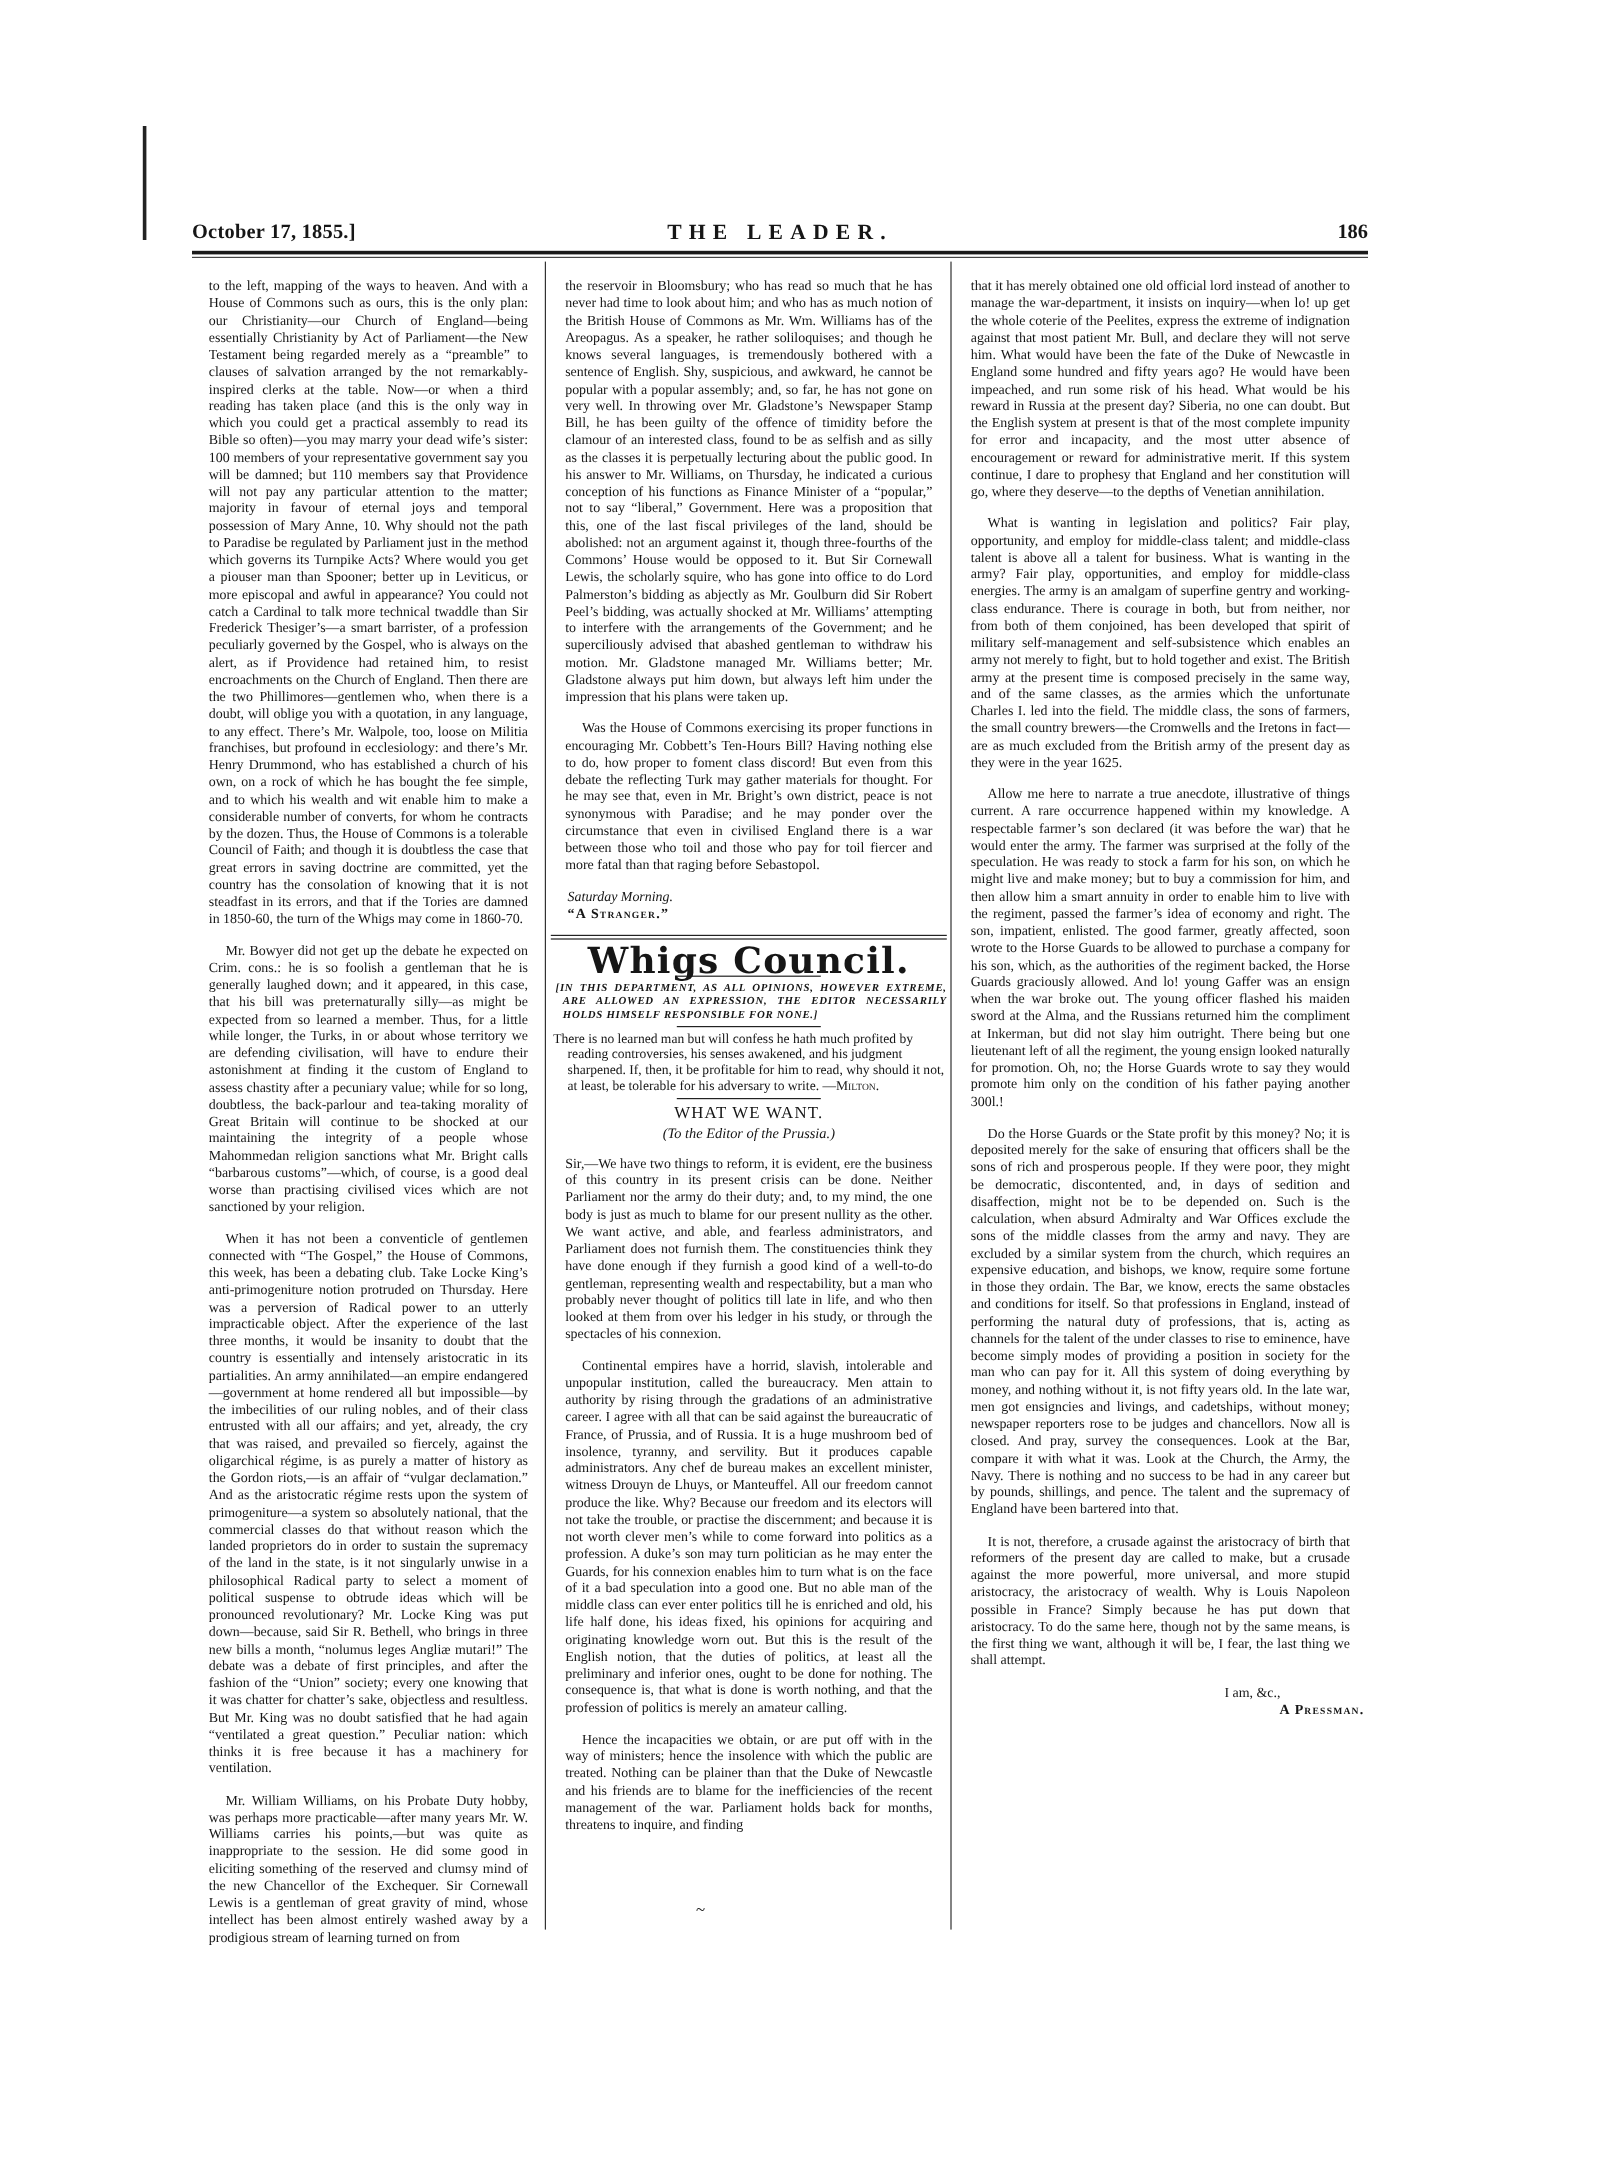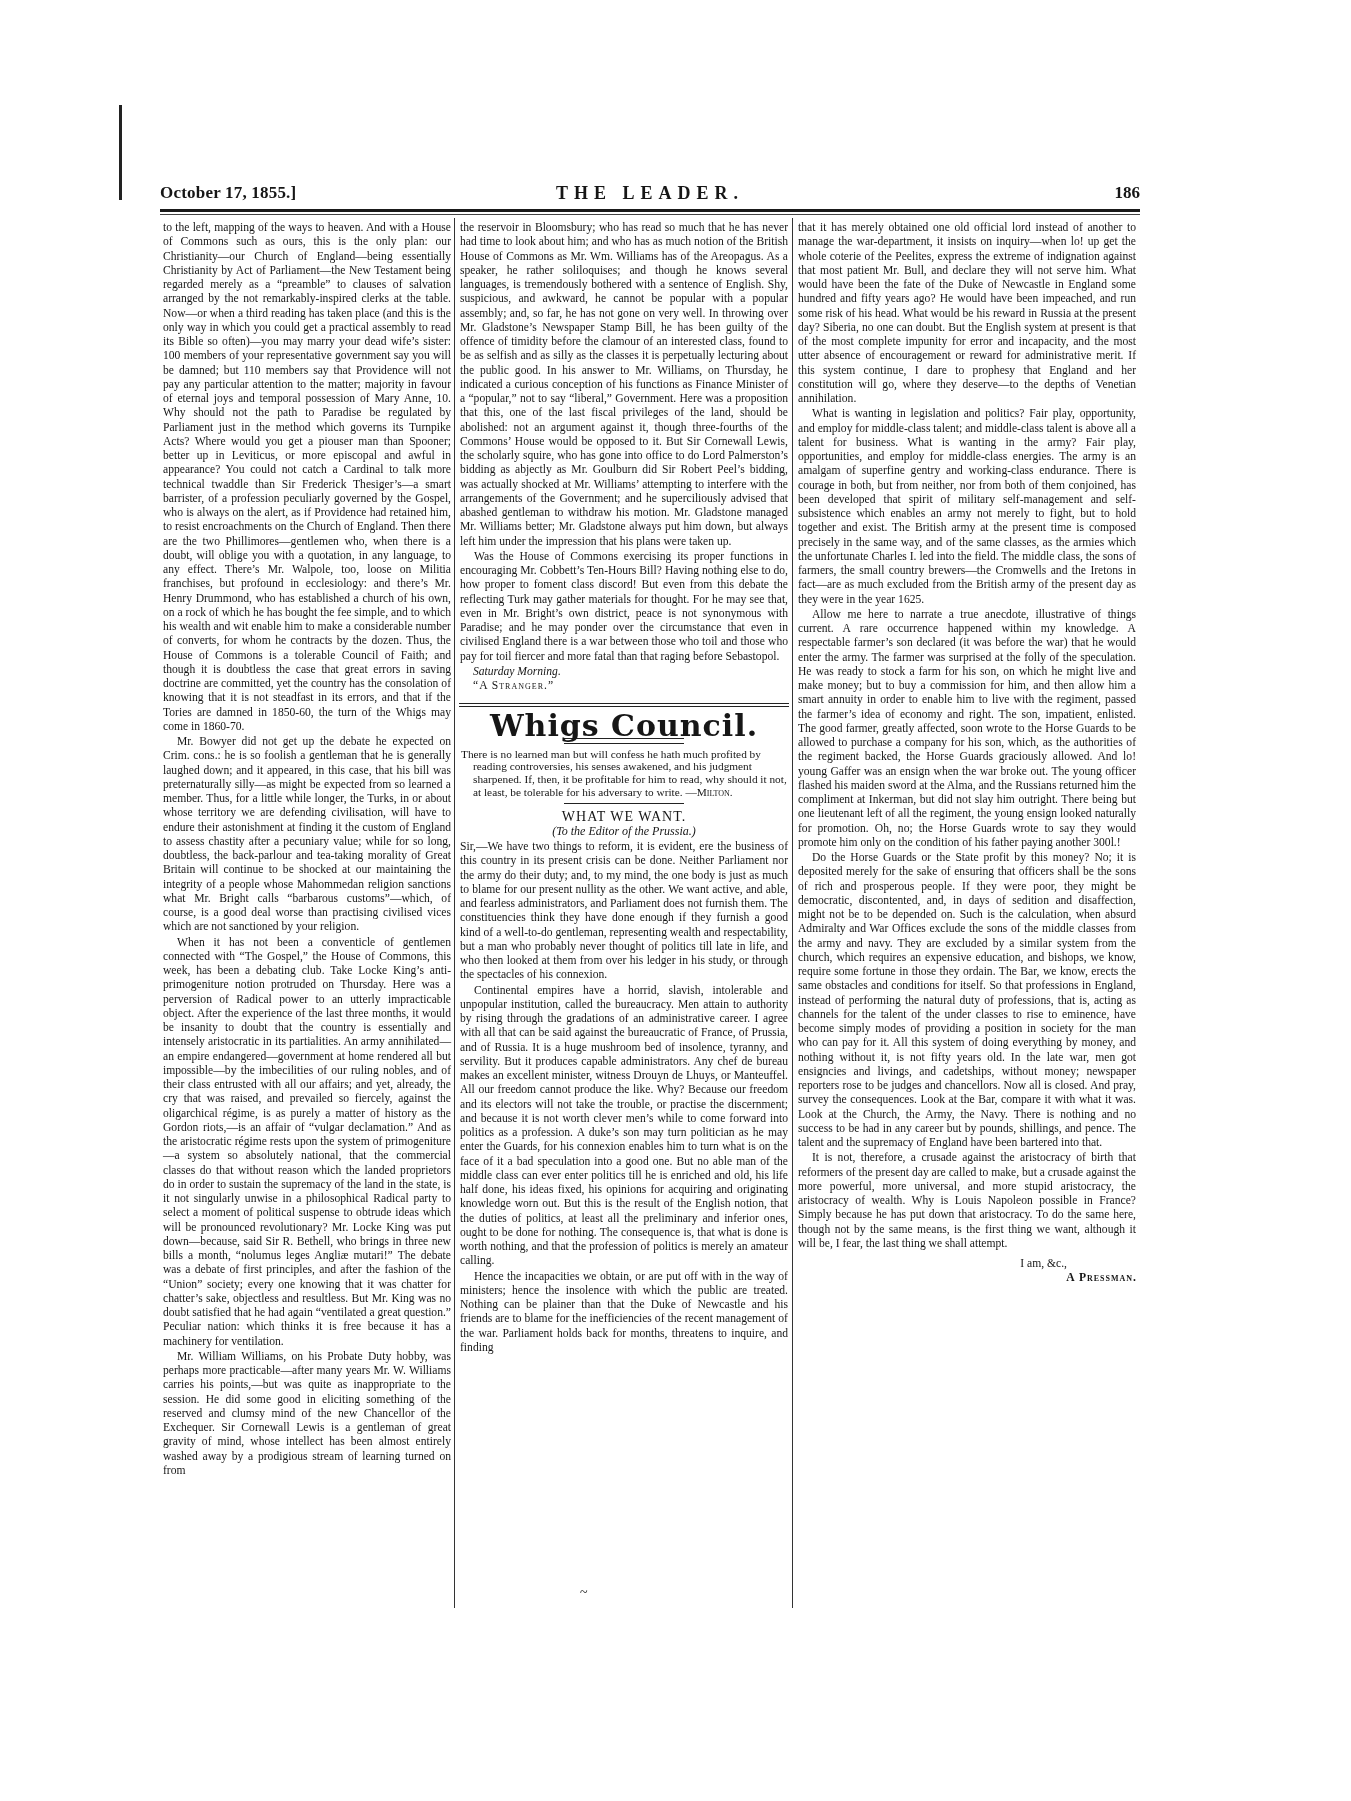--- a/index.html
+++ b/index.html
@@ -5,29 +5,29 @@
   html, body { margin: 0; padding: 0; background: #ffffff; }
   body { width: 1351px; height: 1801px; position: relative; overflow: hidden; font-family: "Liberation Serif", "DejaVu Serif", serif; color: #161616; }
   .left-rule { position: absolute; left: 119px; top: 105px; width: 3px; height: 95px; background: #222; }
   .masthead { position: absolute; left: 160px; top: 183px; width: 980px; height: 22px; }
   .masthead .date { position: absolute; left: 0; top: 0; font-size: 17px; font-weight: bold; letter-spacing: 0.2px; }
   .masthead .title { position: absolute; left: 0; width: 980px; top: 0; text-align: center; font-size: 18px; font-weight: bold; letter-spacing: 6px; }
   .masthead .page { position: absolute; right: 0; top: 0; font-size: 17px; font-weight: bold; }
   .head-rule { position: absolute; left: 160px; top: 209px; width: 980px; height: 3px; background: #1a1a1a; }
   .head-rule2 { position: absolute; left: 160px; top: 214px; width: 980px; height: 1px; background: #444; }
   .col { position: absolute; top: 220px; font-size: 11.6px; line-height: 14.25px; text-align: justify; hyphens: auto; }
-  .col p { margin: 1px; text-indent: 14px; }
+  .col p { margin: 12px; text-indent: 14px; }
   .col p.noindent { text-indent: 0; }
   .col-1 { left: 162px; width: 290px; height: 1390px; }
   .col-2 { left: 459px; width: 330px; height: 1390px; }
   .col-3 { left: 797px; width: 340px; height: 1390px; }
   .vrule { position: absolute; top: 218px; width: 1px; background: #333; height: 1390px; }
   .vr1 { left: 454px; } .vr2 { left: 792px; }
   .sig-line { display: flex; justify-content: space-between; font-style: italic; padding-left: 14px; flex-direction: column; }
-  .sig-line .sig { font-style: normal; font-variant: small-caps; letter-spacing: 1px; }
+  .sig-line .sig { font-style: normal; font-variant: small-caps; letter-spacing: 1px; font-weight: bold; }
   .sep { height: 2px; border-top: 1px solid #222; border-bottom: 1px solid #222; margin: 10px 0 12px 0; }
   .oc-title { text-align: center; font-family: "DejaVu Serif", serif; font-size: 30px; font-weight: bold; letter-spacing: 1px; margin: 8px 0 2px; }
   .short-rule { width: 120px; height: 1px; background: #222; margin: 4px auto; }
   .notice { font-size: 9px; line-height: 11px; font-weight: bold; letter-spacing: 0.6px; text-transform: uppercase; font-style: italic; padding-left: 10px; text-indent: -6px; margin: 4px 0; }
   .motto { font-size: 11.3px; line-height: 12.8px; padding-left: 14px; text-indent: -12px; margin: 4px 0; text-align: left; }
   .motto .auth { font-variant: small-caps; }
   .art-title { text-align: center; font-size: 14px; letter-spacing: 1px; margin: 6px 0 0; }
   .art-sub { text-align: center; font-style: italic; font-size: 12px; margin: 0 0 2px; }
   .closing { text-align: right; padding-right: 70px; margin-top: 6px; }
   .closing2 { text-align: right; font-weight: bold; font-variant: small-caps; letter-spacing: 1px; }
@@ -59,20 +59,21 @@
 <div class="col col-2">
   <p class="noindent">the reservoir in Bloomsbury; who has read so much that he has never had time to look about him; and who has as much notion of the British House of Commons as Mr. Wm. Williams has of the Areopagus. As a speaker, he rather soliloquises; and though he knows several languages, is tremendously bothered with a sentence of English. Shy, suspicious, and awkward, he cannot be popular with a popular assembly; and, so far, he has not gone on very well. In throwing over Mr. Gladstone’s Newspaper Stamp Bill, he has been guilty of the offence of timidity before the clamour of an interested class, found to be as selfish and as silly as the classes it is perpetually lecturing about the public good. In his answer to Mr. Williams, on Thursday, he indicated a curious conception of his functions as Finance Minister of a “popular,” not to say “liberal,” Government. Here was a proposition that this, one of the last fiscal privileges of the land, should be abolished: not an argument against it, though three-fourths of the Commons’ House would be opposed to it. But Sir Cornewall Lewis, the scholarly squire, who has gone into office to do Lord Palmerston’s bidding as abjectly as Mr. Goulburn did Sir Robert Peel’s bidding, was actually shocked at Mr. Williams’ attempting to interfere with the arrangements of the Government; and he superciliously advised that abashed gentleman to withdraw his motion. Mr. Gladstone managed Mr. Williams better; Mr. Gladstone always put him down, but always left him under the impression that his plans were taken up.</p>
   <p>Was the House of Commons exercising its proper functions in encouraging Mr. Cobbett’s Ten-Hours Bill? Having nothing else to do, how proper to foment class discord! But even from this debate the reflecting Turk may gather materials for thought. For he may see that, even in Mr. Bright’s own district, peace is not synonymous with Paradise; and he may ponder over the circumstance that even in civilised England there is a war between those who toil and those who pay for toil fiercer and more fatal than that raging before Sebastopol.</p>
   <div class="sig-line">
     <span>Saturday Morning.</span>
     <span class="sig">“A Stranger.”</span>
   </div>
   <div class="sep"></div>
   <div class="oc-title">Whigs Council.</div>
   <div class="short-rule"></div>
+  <div class="notice">[In this department, as all opinions, however extreme, are allowed an expression, the editor necessarily holds himself responsible for none.]</div>
   <div class="short-rule"></div>
   <div class="motto">
     <span>There is no learned man but will confess he hath much profited by reading controversies, his senses awakened, and his judgment sharpened. If, then, it be profitable for him to read, why should it not, at least, be tolerable for his adversary to write.</span>
     <span class="auth">—Milton.</span>
   </div>
   <div class="short-rule"></div>
   <div class="art-title">WHAT WE WANT.</div>
   <div class="art-sub">(To the Editor of the Prussia.)</div>
   <p class="noindent">Sir,—We have two things to reform, it is evident, ere the business of this country in its present crisis can be done. Neither Parliament nor the army do their duty; and, to my mind, the one body is just as much to blame for our present nullity as the other. We want active, and able, and fearless administrators, and Parliament does not furnish them. The constituencies think they have done enough if they furnish a good kind of a well-to-do gentleman, representing wealth and respectability, but a man who probably never thought of politics till late in life, and who then looked at them from over his ledger in his study, or through the spectacles of his connexion.</p>
   <p>Continental empires have a horrid, slavish, intolerable and unpopular institution, called the bureaucracy. Men attain to authority by rising through the gradations of an administrative career. I agree with all that can be said against the bureaucratic of France, of Prussia, and of Russia. It is a huge mushroom bed of insolence, tyranny, and servility. But it produces capable administrators. Any chef de bureau makes an excellent minister, witness Drouyn de Lhuys, or Manteuffel. All our freedom cannot produce the like. Why? Because our freedom and its electors will not take the trouble, or practise the discernment; and because it is not worth clever men’s while to come forward into politics as a profession. A duke’s son may turn politician as he may enter the Guards, for his connexion enables him to turn what is on the face of it a bad speculation into a good one. But no able man of the middle class can ever enter politics till he is enriched and old, his life half done, his ideas fixed, his opinions for acquiring and originating knowledge worn out. But this is the result of the English notion, that the duties of politics, at least all the preliminary and inferior ones, ought to be done for nothing. The consequence is, that what is done is worth nothing, and that the profession of politics is merely an amateur calling.</p>

